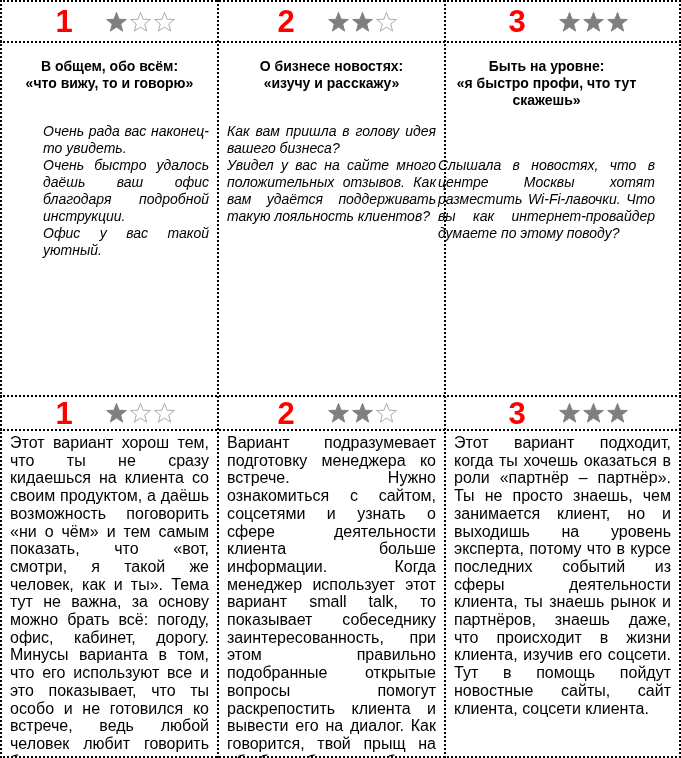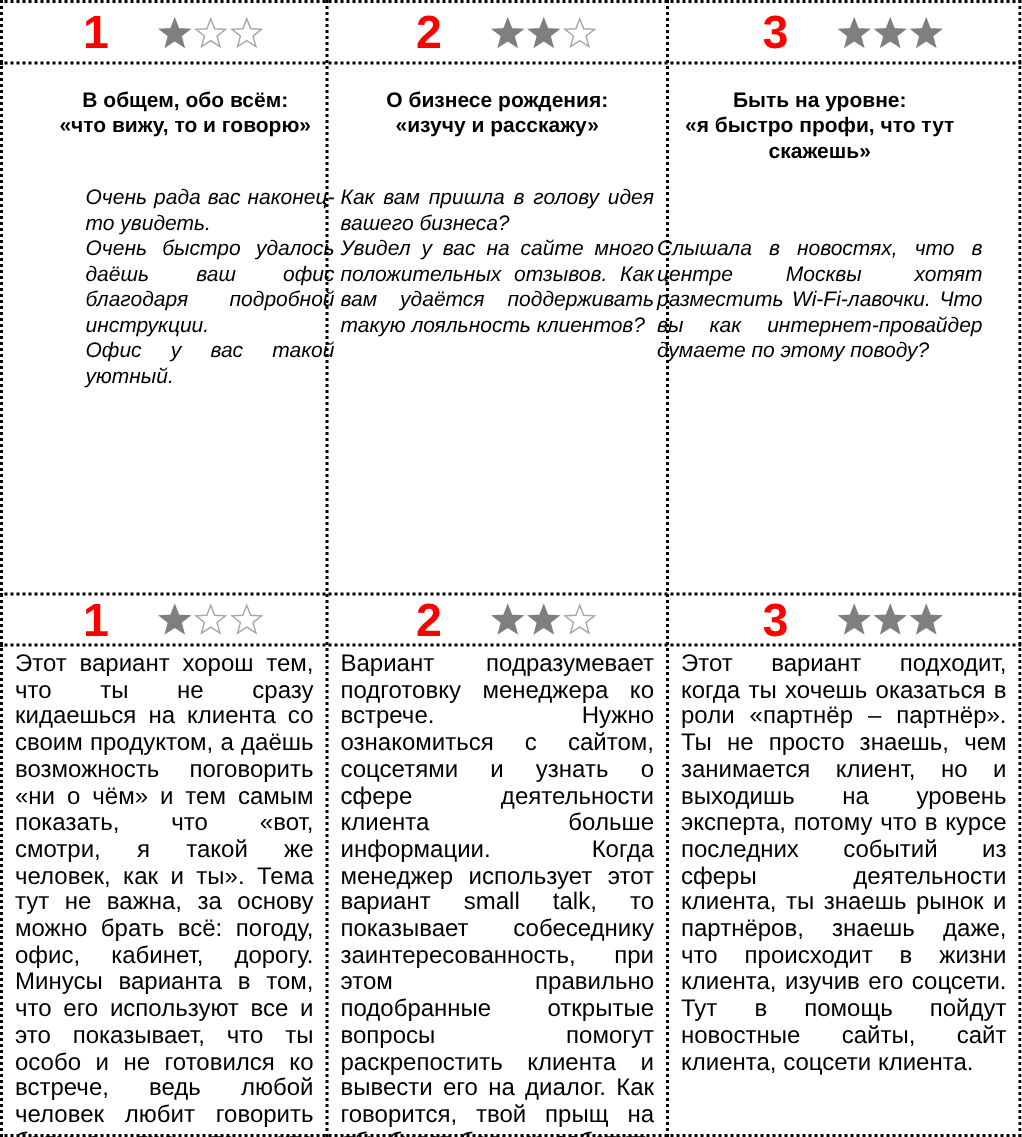--- a/index.html
+++ b/index.html
@@ -70,34 +70,34 @@
         </svg>
         <svg viewBox="0 0 24 23" class="star">
           <path d="M12 1.5 L14.7 8.6 L22.3 8.9 L16.4 13.6 L18.4 21 L12 16.8 L5.6 21 L7.6 13.6 L1.7 8.9 L9.3 8.6 Z" fill="#7f7f7f" stroke="#7f7f7f" stroke-width="1"></path>
         </svg>
         <svg viewBox="0 0 24 23" class="star">
           <path d="M12 1.5 L14.7 8.6 L22.3 8.9 L16.4 13.6 L18.4 21 L12 16.8 L5.6 21 L7.6 13.6 L1.7 8.9 L9.3 8.6 Z" fill="#7f7f7f" stroke="#7f7f7f" stroke-width="1"></path>
         </svg>
       </span>
   </div>
 
-  <div class="cell" style="left:16px;top:43px;width:215px;height:352px;">
+  <div class="cell" style="left:2px;top:43px;width:215px;height:352px;">
     <div class="title">
       <div>В общем, обо всём:</div>
       <div>«что вижу, то и говорю»</div>
     </div>
     <div class="quote" style="margin-top:31px;margin-left:33px;">
       <p>Очень рада вас наконец-то увидеть.</p>
       <p>Очень быстро удалось даёшь ваш офис благодаря подробной инструкции.</p>
       <p>Офис у вас такой уютный.</p>
     </div>
   </div>
   <div class="cell" style="left:219px;top:43px;width:225px;height:352px;">
     <div class="title">
-      <div>О бизнесе рождения:</div>
+      <div>О бизнесе новостях:</div>
       <div>«изучу и расскажу»</div>
     </div>
     <div class="quote" style="margin-top:31px;">
       <p>Как вам пришла в голову идея вашего бизнеса?</p>
       <p>Увидел у вас на сайте много положительных отзывов. Как вам удаётся поддерживать такую лояльность клиентов?</p>
     </div>
   </div>
   <div class="cell" style="left:430px;top:43px;width:233px;height:352px;">
     <div class="title">
       <div>Быть на уровне:</div>

